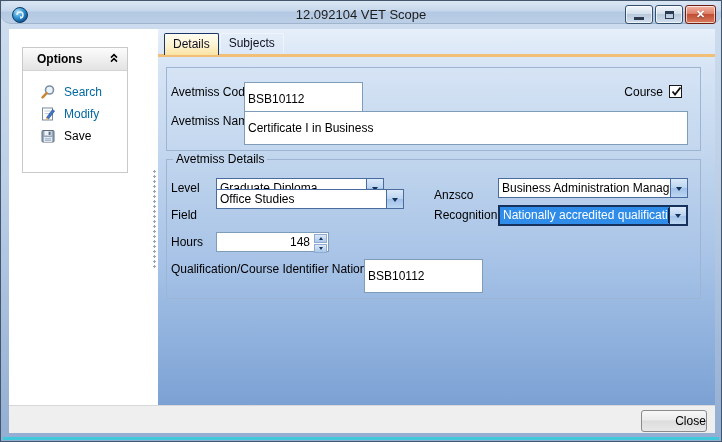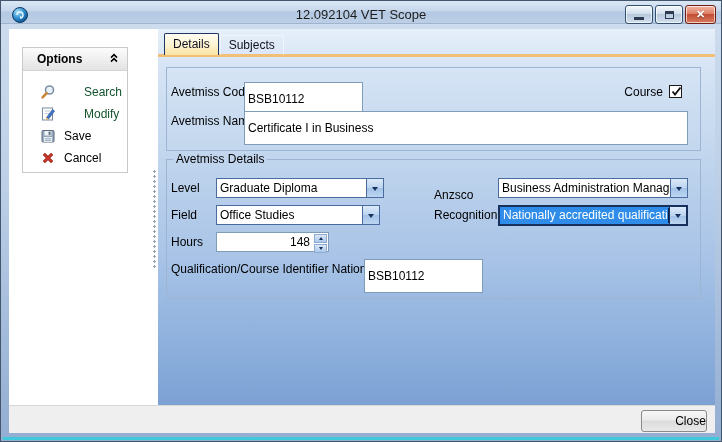--- a/index.html
+++ b/index.html
@@ -10,20 +10,21 @@
     position:relative; width:722px; height:442px; overflow:hidden;
     border:1px solid #44566c;
     background:linear-gradient(180deg,#cfdeef 0%,#bdd0e7 40%,#a4bcdb 75%,#93aed2 100%);
   }
 
   
   .titlebar {
     position:absolute; left:0; top:0; width:100%; height:23px;
     background:linear-gradient(180deg,#dbe7f4 0%,#c6d7eb 45%,#b3c8e2 50%,#bccfe6 100%);
     border-bottom:1px solid #9fb4cd;
+    border-radius:10px;
   }
   .title-text {
     position:absolute; left:0; right:0; top:0; height:28px; line-height:28px;
     text-align:center; font-size:13px; color:#1c1c1c;
   }
   .app-icon { position:absolute; left:10px; top:5px; width:18px; height:18px; }
   .winbtns { position:absolute; right:5px; top:4px; display:flex; gap:2px; }
   .winbtn {
     width:28px; height:19px; border:1px solid #34506f; border-radius:3px;
     background:linear-gradient(180deg,#f4f8fc 0%,#d3dfec 45%,#b9c9dd 50%,#d2e0ef 100%);
@@ -43,35 +44,35 @@
   .sidebar { position:absolute; left:8px; top:28px; width:149px; height:376px; background:#fff; }
   .options-panel { position:absolute; left:13px; top:18px; width:106px; height:126px; border:1px solid #c9c9c9; background:#fff; }
   .options-header {
     height:23px; background:linear-gradient(180deg,#fcfcfc,#e3e3e3);
     border-bottom:1px solid #d4d4d4; display:flex; align-items:center; padding:0 8px 0 14px;
   }
   .options-header .hdr-label { font-weight:bold; font-size:12px; flex:1; }
   .opt-items { margin-top:10px; }
   .opt-item { height:22px; display:flex; align-items:center; padding-left:17px; gap:8px; cursor:default; }
   .opt-item .icon { width:16px; height:16px; flex:0 0 16px; }
-  .opt-item.disabled .opt-label { color:#14532d;margin-left:20px; }
+  .opt-item.disabled .opt-label { color:#0369a1; }
 
   .splitter {
     position:absolute; left:151px; top:168px; width:5px; height:100px;
     background-image:radial-gradient(circle, #97a3b2 1px, transparent 1.3px);
     background-size:5px 5px; background-position:center top;
   }
 
   
   .main {
     position:absolute; left:157px; top:28px; width:557px; height:376px;
     background:linear-gradient(180deg,#e6effa 0%,#d6e4f5 10%,#c3d7ee 32%,#a9c4e7 60%,#8cafdc 85%,#7ca1d3 100%);
   }
   .tab-underline { position:absolute; left:0; right:0; top:25px; height:3px; background:#f2bf77; }
-  .tabs { position:absolute; left:6px; top:4px; height:22px; display:flex; align-items:flex-end; gap:1px; z-index:2; }
+  .tabs { position:absolute; left:6px; top:4px; height:22px; display:flex; gap:1px; z-index:2; }
   .tab {
     height:20px; line-height:19px; padding:0 8px; font-size:12px; color:#101020;
     border:1px solid rgba(255,255,255,.45); border-bottom:none; border-radius:2px 2px 0 0;
   }
   .tab.active {
     height:22px; line-height:21px;
     background:linear-gradient(180deg,#fffdf3 0%,#fdf3cf 55%,#fae3a2 100%);
     border:1px solid #1c3667; border-bottom:none; font-weight:normal;
   }
 
@@ -197,28 +198,20 @@
               <rect x="2" y="2.5" width="12" height="11.5" rx="1" fill="#95a7bd" stroke="#5c6b7d"></rect>
               <rect x="4.5" y="3" width="7" height="4.5" fill="#eef2f7"></rect>
               <rect x="8.6" y="3.6" width="2" height="3.3" fill="#5c6b7d"></rect>
               <rect x="3.8" y="9" width="8.4" height="5" fill="#e2e9f0"></rect>
               <line x1="5" y1="10.8" x2="11" y2="10.8" stroke="#9fb0c2"></line>
               <line x1="5" y1="12.4" x2="11" y2="12.4" stroke="#9fb0c2"></line>
             </svg>
           </span>
           <span class="opt-label">Save</span>
         </div>
-        <div class="opt-item">
-          <span class="icon">
-            <svg width="16" height="16" viewBox="0 0 16 16">
-              <path d="M3 4.9 L4.9 3 L8 6.1 L11.1 3 L13 4.9 L9.9 8 L13 11.1 L11.1 13 L8 9.9 L4.9 13 L3 11.1 L6.1 8 Z" fill="#c13627" stroke="#8e2015" stroke-width="0.6"></path>
-            </svg>
-          </span>
-          <span class="opt-label">Cancel</span>
-        </div>
       </div>
     </div>
   </div>
 
   <div class="splitter"></div>
 
   <div class="main">
     <div class="tab-underline"></div>
     <div class="tabs">
       <div class="tab active">Details</div>
@@ -254,21 +247,21 @@
 
     <div class="flabel" style="left:276px; top:156px;">Anzsco</div>
     <div class="combo" style="left:340px; top:149px; width:190px;">
       <span class="ctext">Business Administration Managers</span>
       <span class="cbtn">
           <span class="tri-down"></span>
         </span>
     </div>
 
     <div class="flabel" style="left:13px; top:176px;">Field</div>
-    <div class="combo" style="left:58px; top:176px; width:164px;">
+    <div class="combo" style="left:58px; top:160px; width:188px;">
       <span class="ctext">Office Studies</span>
       <span class="cbtn">
           <span class="tri-down"></span>
         </span>
     </div>
 
     <div class="flabel" style="left:276px; top:176px;">Recognition</div>
     <div class="combo focused" style="left:340px; top:176px; width:190px;">
       <span class="ctext">Nationally accredited qualification</span>
       <span class="cbtn">

